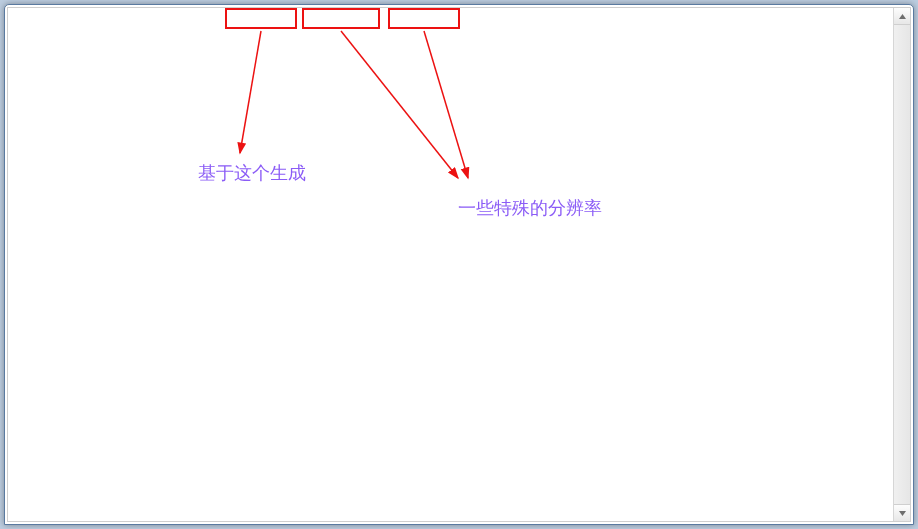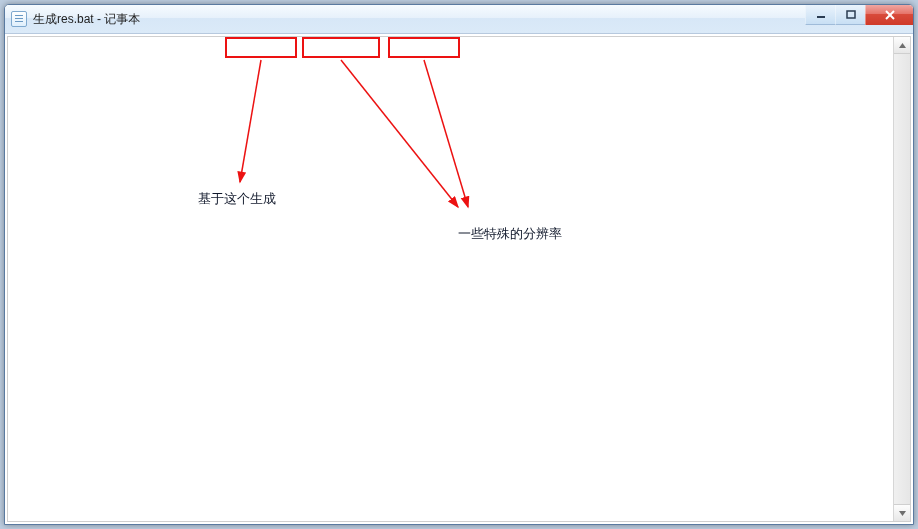--- a/index.html
+++ b/index.html
@@ -130,53 +130,31 @@
     position: absolute;
     left: 0; top: 0; right: 0; bottom: 0;
     pointer-events: none;
   }
   .red-box {
     position: absolute;
     border: 2px solid #ec1212;
   }
   .anno-text {
     position: absolute;
-    color: #0f172a;
-    font-size: 13px;
+    color: #8b5cf6;
+    font-size: 18px;
     font-family: "Microsoft YaHei","SimSun",sans-serif;
     white-space: nowrap;
   }
 </style>
 </head>
 <body>
 
 <div class="window">
 
-  <div class="titlebar">
-    <div class="title-icon"></div>
-    <div class="title-text">生成res.bat - 记事本</div>
-    <div class="win-controls">
-      <div class="win-btn win-min">
-        <svg width="10" height="10">
-            <rect x="1" y="6" width="8" height="2" fill="#2b3c52"></rect>
-          </svg>
-      </div>
-      <div class="win-btn win-max">
-        <svg width="10" height="10">
-            <rect x="1" y="1" width="8" height="7" fill="none" stroke="#2b3c52" stroke-width="1.5"></rect>
-          </svg>
-      </div>
-      <div class="win-btn win-close">
-        <svg width="12" height="10">
-          <line x1="2" y1="1" x2="10" y2="9" stroke="#fff" stroke-width="2"></line>
-          <line x1="10" y1="1" x2="2" y2="9" stroke="#fff" stroke-width="2"></line>
-        </svg>
-      </div>
-    </div>
-  </div>
 
 
   <div class="editor-wrap">
     <div class="editor">
 
       <div class="editor-scrollbar">
         <div class="sb-btn">
           <svg width="9" height="9">
               <polygon points="4.5,2 8,7 1,7" fill="#6e6e6e"></polygon>
             </svg>

